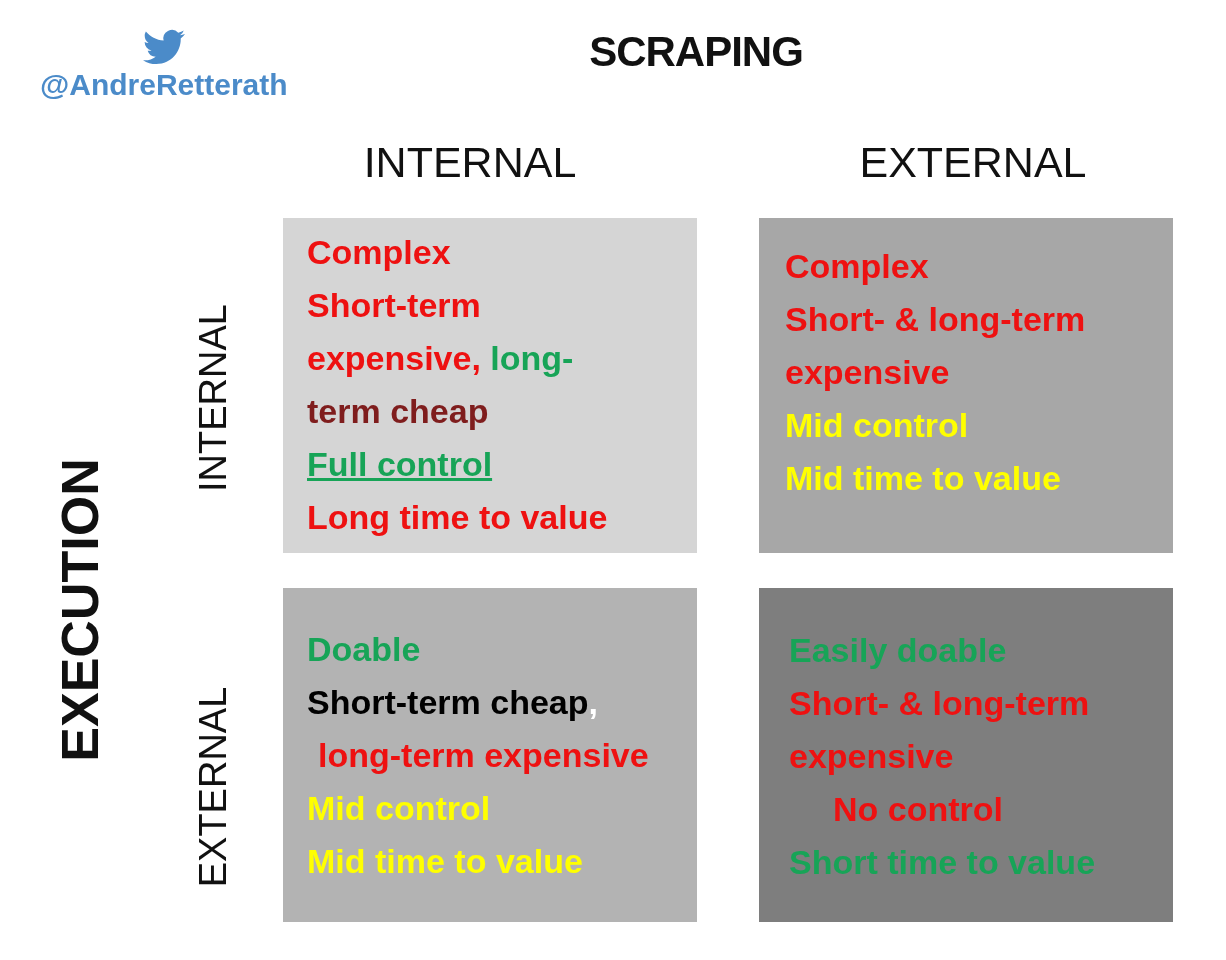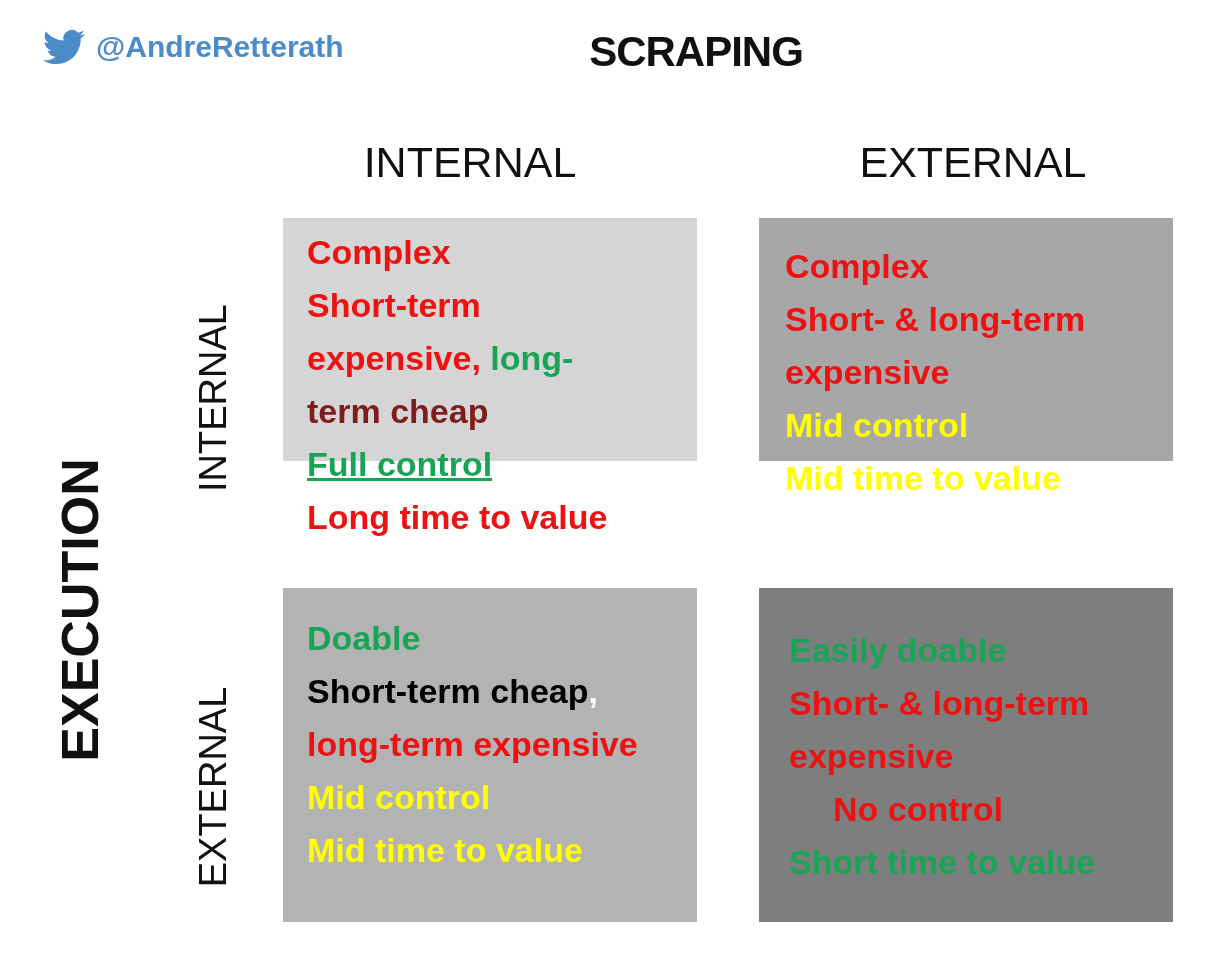--- a/index.html
+++ b/index.html
@@ -12,21 +12,21 @@
     overflow: hidden;
   }
 
   
   .attribution {
     position: absolute;
     left: 40px;
     top: 26px;
     display: flex;
     align-items: center;
-    gap: 8px;
+    flex-direction: column;
   }
   .attribution svg { width: 48px; height: 42px; display: block; }
   .handle { font-size: 30px; font-weight: 700; letter-spacing: 0px; }
 
   
   .col-axis-title {
     position: absolute;
     left: 256px;
     top: 28px;
     width: 880px;
@@ -66,26 +66,26 @@
   }
   .row-header { width: 280px; height: 48px; line-height: 48px;
     font-size: 38px; font-weight: 400; left: 73px; }
   .row-header.internal { top: 374px; }
   .row-header.external { top: 763px; }
 
   
   .quad {
     position: absolute;
     width: 414px;
-    height: 243px;
+    height: 335px;
     box-sizing: border-box;
   }
   .quad.tl { left: 283px; top: 218px; padding: 8px 0 0 24px; }
   .quad.tr { left: 759px; top: 218px; padding: 22px 0 0 26px; }
-  .quad.bl { left: 283px; top: 588px; height: 334px; padding: 24px 0 0 24px; }
+  .quad.bl { left: 283px; top: 588px; height: 334px; padding: 35px 0 0 24px; }
   .quad.br { left: 759px; top: 588px; height: 334px; padding: 36px 2px 0 30px; }
 
   .qline {
     font-size: 34px;
     font-weight: 700;
     line-height: 53px;
     white-space: pre;
   }
 </style>
 </head>
@@ -122,21 +122,21 @@
     <div class="qline"><span style="color: rgb(238, 17, 17);">Complex</span></div>
     <div class="qline"><span style="color: rgb(238, 17, 17);">Short- &amp; long-term</span></div>
     <div class="qline"><span style="color: rgb(238, 17, 17);">expensive</span></div>
     <div class="qline"><span style="color: rgb(255, 255, 0);">Mid control</span></div>
     <div class="qline"><span style="color: rgb(255, 255, 0);">Mid time to value</span></div>
   </div>
 
   <div class="quad bl" style="background-color: rgb(179, 179, 179);">
     <div class="qline"><span style="color: rgb(23, 164, 87);">Doable</span></div>
     <div class="qline"><span style="color: #000000;">Short-term cheap</span><span style="color: rgb(255, 255, 255);">,</span></div>
-    <div class="qline"><span style="color: rgb(238, 17, 17);">long-term expensive</span></div>
+    <div class="qline"><span style="color: rgb(238, 17, 17); margin-left: 11px;">long-term expensive</span></div>
     <div class="qline"><span style="color: rgb(255, 255, 0);">Mid control</span></div>
     <div class="qline"><span style="color: rgb(255, 255, 0);">Mid time to value</span></div>
   </div>
 
   <div class="quad br" style="background-color: rgb(126, 126, 126);">
     <div class="qline"><span style="color: rgb(23, 164, 87);">Easily doable</span></div>
     <div class="qline"><span style="color: rgb(238, 17, 17);">Short- &amp; long-term</span></div>
     <div class="qline"><span style="color: rgb(238, 17, 17);">expensive</span></div>
     <div class="qline"><span style="color: rgb(238, 17, 17); margin-left: 44px;">No control</span></div>
     <div class="qline"><span style="color: rgb(23, 164, 87);">Short time to value</span></div>

